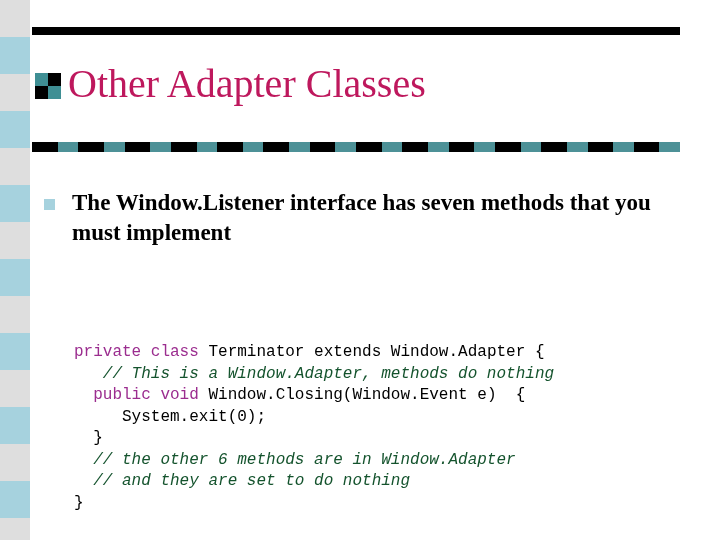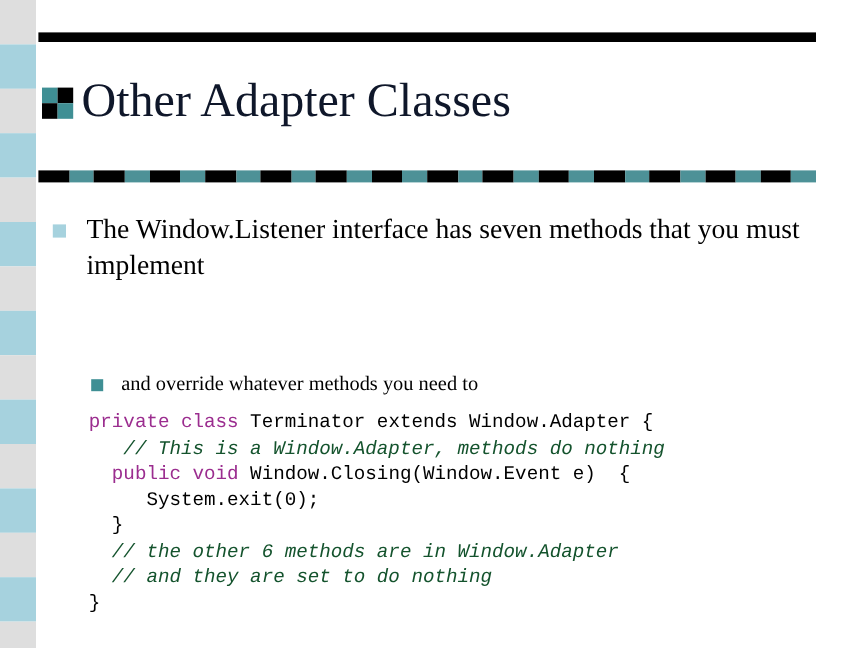--- a/index.html
+++ b/index.html
@@ -64,21 +64,21 @@
   #title-bullet .q1 { left: 0;   top: 0;   background: #3f8f94; }
   #title-bullet .q2 { left: 13px;top: 0;   background: #000000; }
   #title-bullet .q3 { left: 0;   top: 13px;background: #000000; }
   #title-bullet .q4 { left: 13px;top: 13px;background: #3f8f94; }
   #title-text {
     position: absolute;
     left: 38px;
     top: -5px;
     font-size: 40px;
     line-height: 52px;
-    color: #0f172a;
+    color: #be185d;
     white-space: nowrap;
     font-family: "Liberation Serif", "DejaVu Serif", serif;
   }
 
   
   #dash-rule {
     position: absolute;
     left: 32px;
     top: 142px;
     width: 648px;
@@ -86,22 +86,23 @@
     display: flex;
   }
   #dash-rule .dash { height: 10px; }
   #dash-rule .dash.black { background: #000000; }
   #dash-rule .dash.teal  { background: #4d9197; }
 
   
   #body-block {
     position: absolute;
     left: 44px;
-    top: 176px;
+    top: 188px;
     width: 640px;
+    font-weight: bold;
   }
   .bullet-row {
     position: relative;
     display: flex;
     align-items: flex-start;
     margin-bottom: 2px;
   }
   .bullet-row .marker {
     flex: 0 0 auto;
     width: 11px;
@@ -226,22 +227,16 @@
       <span class="dash teal" style="width: 21px;"></span>
     </div>
 
   <div id="body-block">
       <div class="bullet-row">
         <span class="marker"></span>
         <span class="btext">The Window.Listener interface has seven methods that you must implement</span>
       </div>
     </div>
 
-  <div id="sub-block">
-      <div class="sub-row">
-        <span class="marker"></span>
-        <span class="stext">and override whatever methods you need to</span>
-      </div>
-    </div>
 
   <div id="code-block"><div class="line"><span class="kw">private class</span><span> Terminator extends Window.Adapter {</span></div><div class="line"><span class="cm">   // This is a Window.Adapter, methods do nothing</span></div><div class="line"><span class="kw">  public void</span><span> Window.Closing(Window.Event e)  {</span></div><div class="line"><span>     System.exit(0);</span></div><div class="line"><span>  }</span></div><div class="line"><span class="cm">  // the other 6 methods are in Window.Adapter</span></div><div class="line"><span class="cm">  // and they are set to do nothing</span></div><div class="line"><span>}</span></div></div>
 
 </div>
 
 </body></html>

